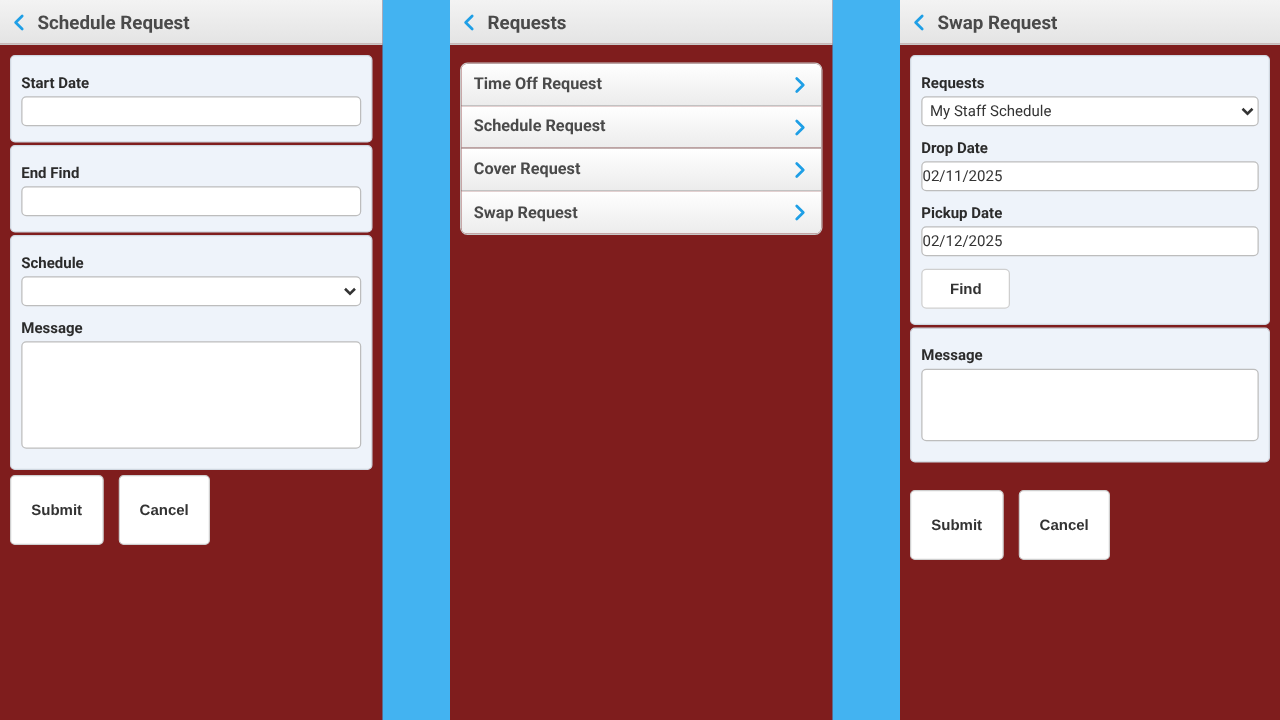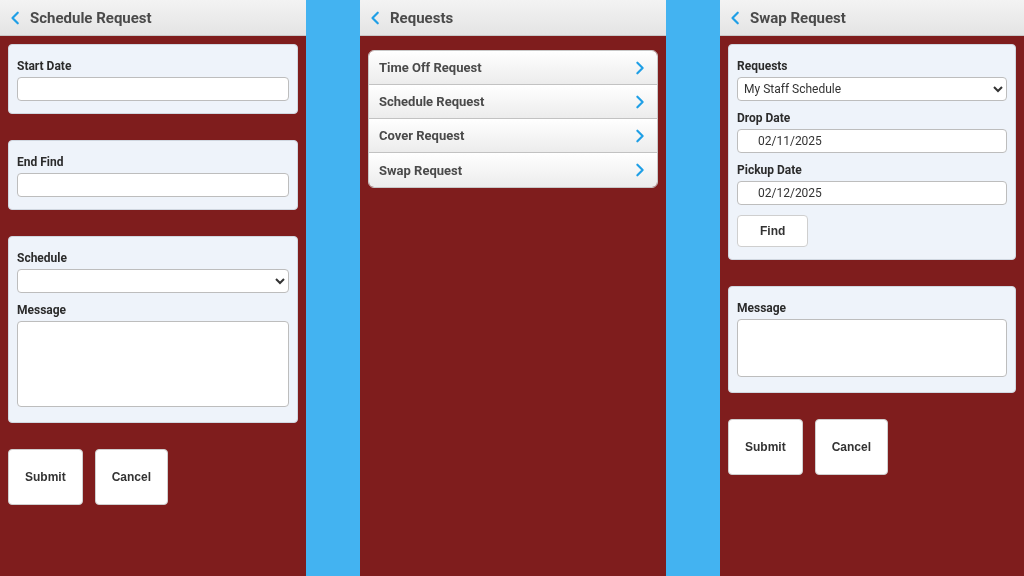--- a/index.html
+++ b/index.html
@@ -43,36 +43,36 @@
     color: #4a4a4a;
   }
 
   .content { padding: 8px; flex: 1; overflow: hidden; }
 
   .card {
     background: #eef3fa;
     border: 1px solid #d0d7e0;
     border-radius: 4px;
     padding: 10px 8px 12px;
-    margin-bottom: 26px;
+    margin-bottom: 2px;
   }
   .field-label {
     font-weight: 700;
     font-size: 12px;
     color: #2b2b2b;
     margin: 4px 0 4px;
     display: block;
   }
   .field-label.mt { margin-top: 10px; }
   .text-input, .select, .textarea {
     width: 100%;
     border: 1px solid #bdbdbd;
     border-radius: 4px;
     background: #fff;
-    padding: 4px 20px;
+    padding: 4px 0;
     font-size: 12px;
     color: #333;
     font-family: inherit;
   }
   .text-input { height: 24px; }
   .select { height: 24px; padding: 1px 2px; }
   .textarea { height: 86px; resize: none; }
 
   .btn-row { display: flex; gap: 12px; margin-top: 4px; }
   .btn {

